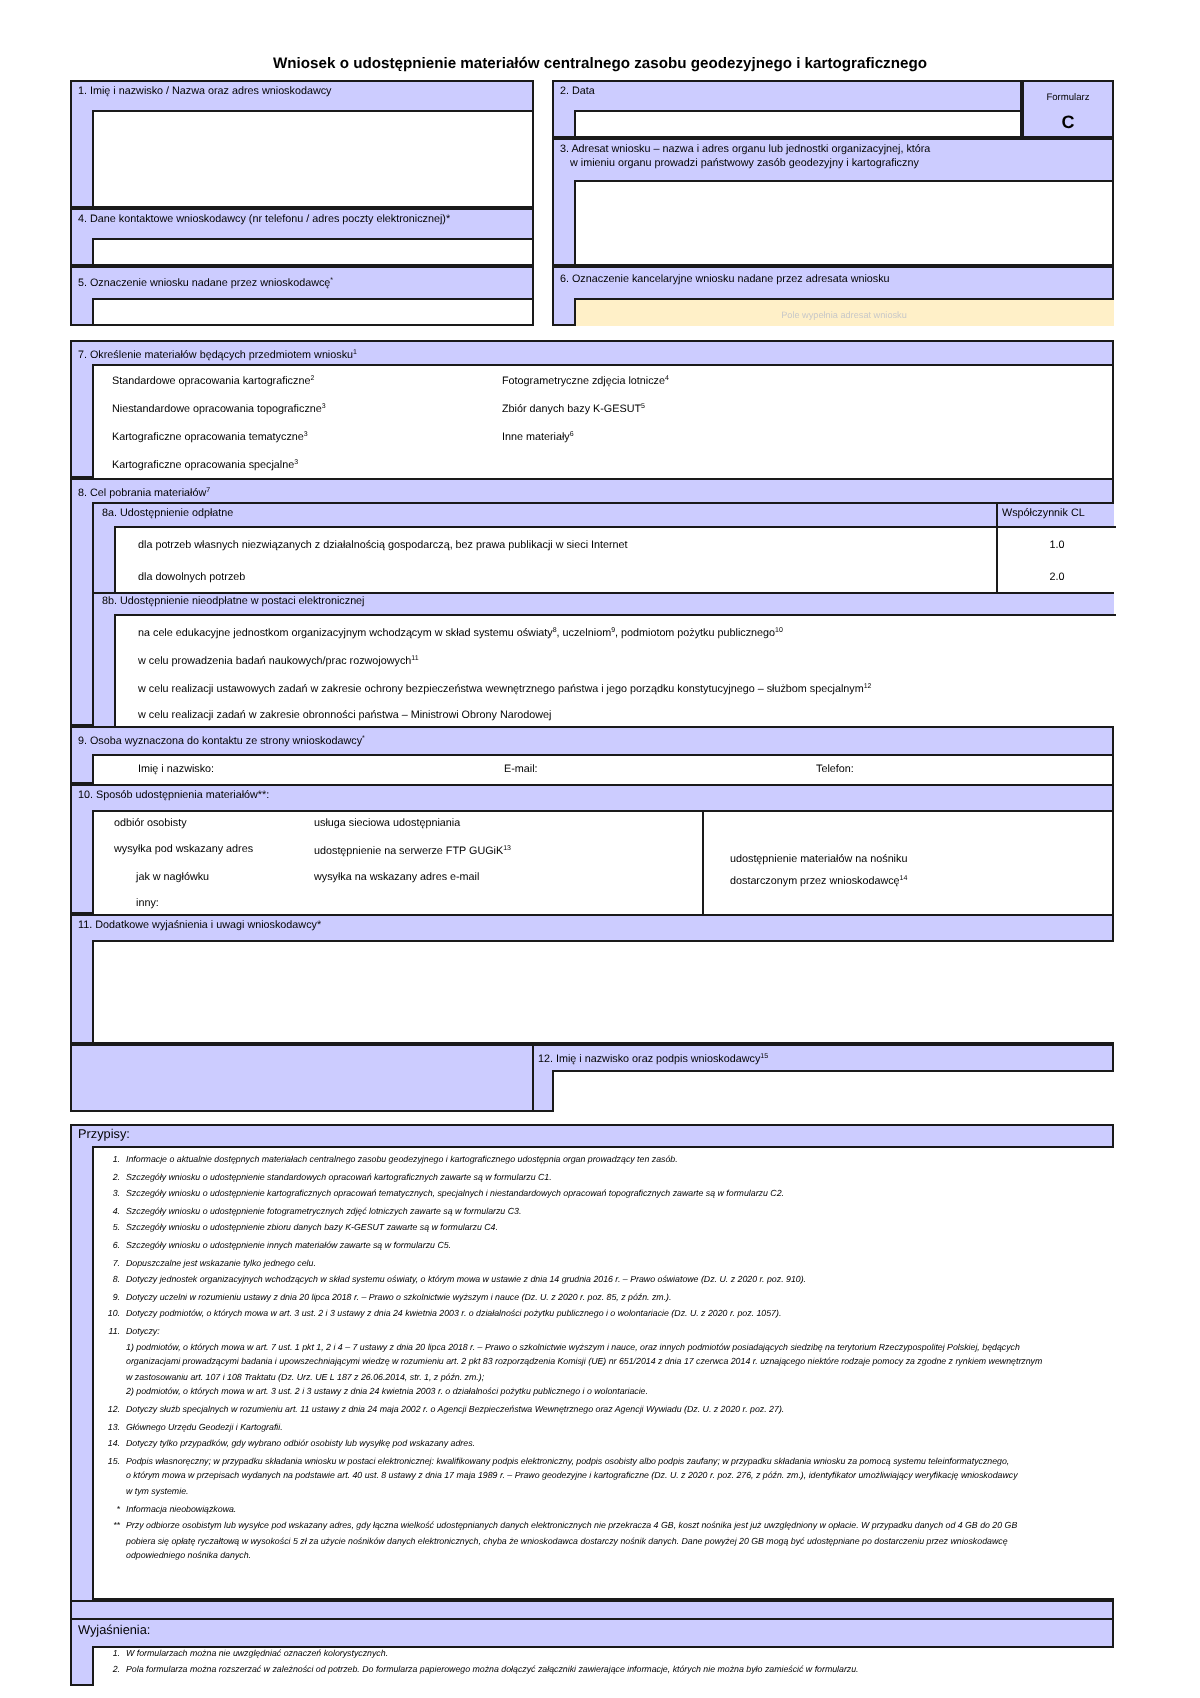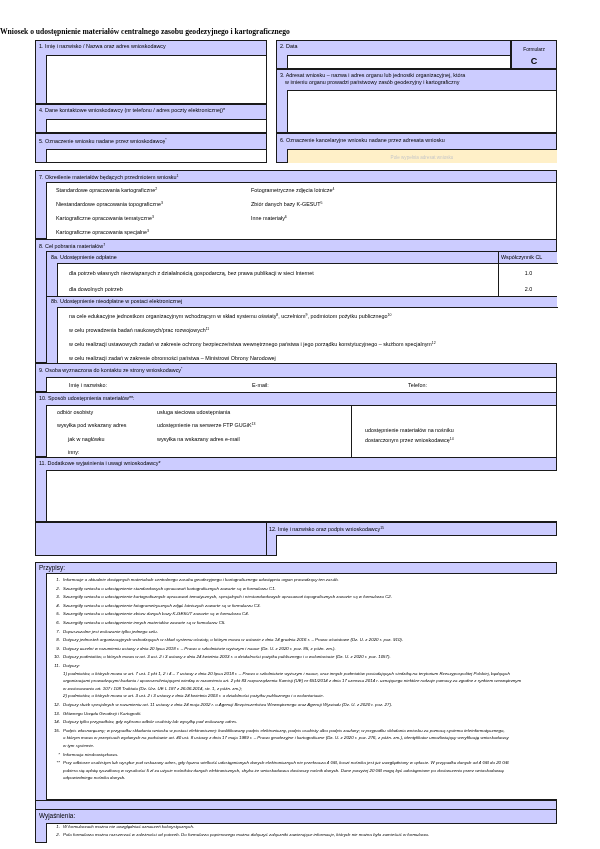--- a/index.html
+++ b/index.html
@@ -1,18 +1,18 @@
 <!DOCTYPE html>
 <html><head>
 <meta charset="utf-8">
 <style>
   * { box-sizing: border-box; margin: 0; padding: 0; }
   html, body { width: 600px; height: 849px; background: #ffffff; overflow: hidden; }
   body { font-family: "Liberation Sans", sans-serif; color: #000; font-size: 5.5px; position: relative; }
-  .title { position: absolute; top: 27px; left: 0; width: 600px; text-align: left; font-size: 7.6px; font-weight: bold; font-family: Liberation Serif, serif; }
+  .title { position: absolute; top: 27px; left: 0; width: 600px; text-align: center; font-size: 7.6px; font-weight: bold; }
   .abs { position: absolute; }
   .box { position: absolute; background: #ccccff; border: 1px solid #1a1a1a; }
   .lbl { position: absolute; font-size: 5.4px; white-space: nowrap; line-height: 7px; }
   .field { position: absolute; background: #ffffff; border: 1px solid #1a1a1a; }
   .yellow { background: #fff0c8; }
   .hl { position: absolute; height: 1px; background: #1a1a1a; }
   .vl { position: absolute; width: 1px; background: #1a1a1a; }
   sup { font-size: 3.5px; vertical-align: 2px; }
   .item { position: absolute; font-size: 5.4px; white-space: nowrap; }
   .fn { position: absolute; left: 50px; font-size: 4.4px; font-style: italic; white-space: nowrap; line-height: 6px; }

